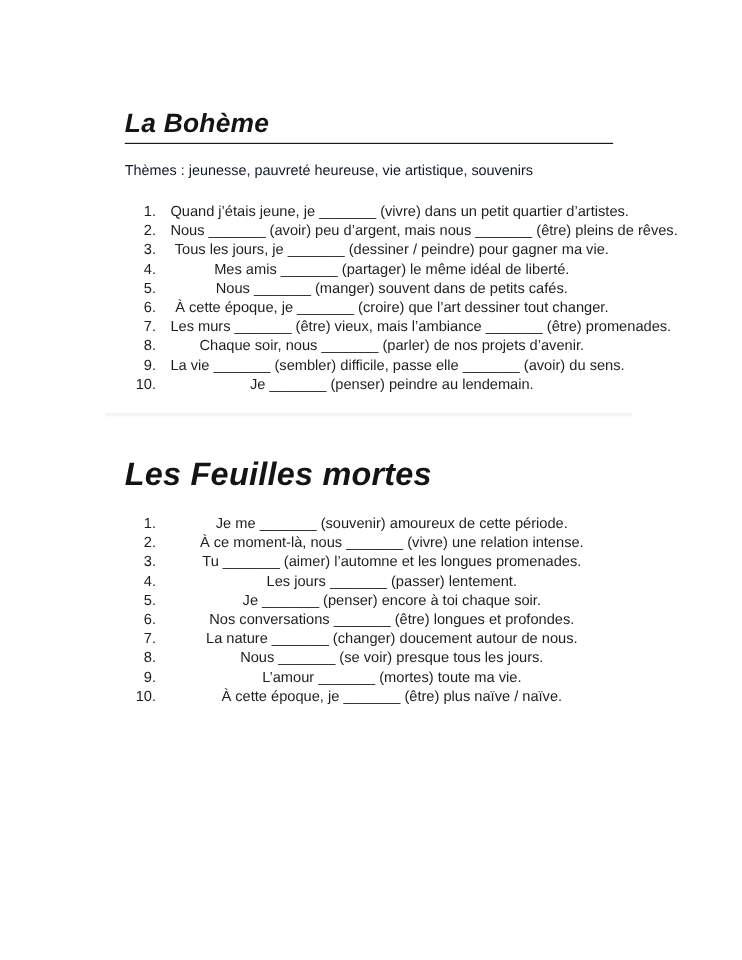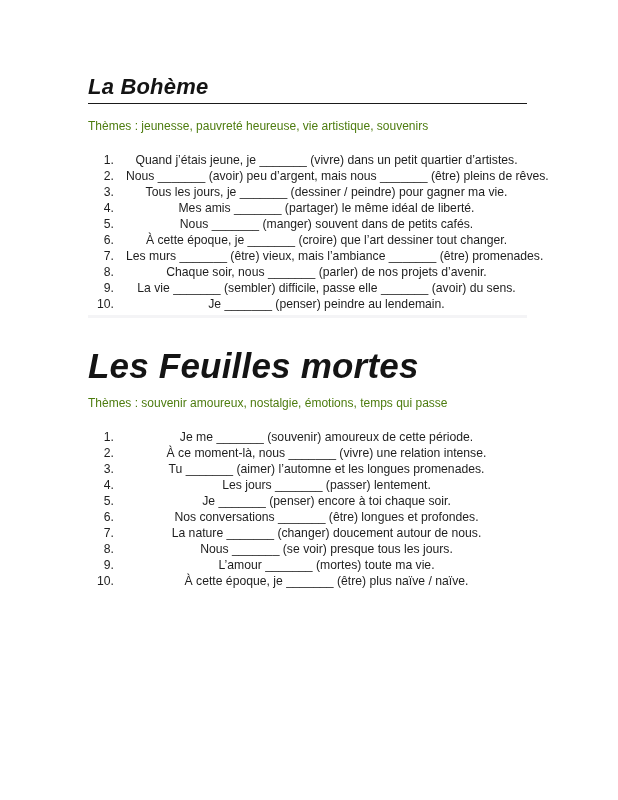--- a/index.html
+++ b/index.html
@@ -10,44 +10,44 @@
     color: #1e1e1e;
     -webkit-font-smoothing: antialiased;
   }
   .page {
     position: relative;
     width: 618px; height: 800px;
     overflow: hidden;
     box-sizing: border-box;
     padding: 75px 91px 0 88px;
   }
-  .section { margin: 0; }
+  .section { margin: 16px; }
   .title {
     margin: 0;
     font-style: italic;
     font-weight: bold;
     color: #141414;
     letter-spacing: 0.2px;
   }
   .title-1 {
     font-size: 22px;
     line-height: 24px;
     padding-bottom: 4px;
     border-bottom: 1.5px solid #1a1a1a;
   }
   .title-2 {
-    font-size: 35px;
+    font-size: 27px;
     line-height: 30px;
     margin-top: 33px;
   }
   .themes {
     margin: 15px 0 0 0;
     font-size: 12px;
     line-height: 15px;
-    color: #4d7c0f;
+    color: #0f172a;
   }
   ol.items {
     list-style: none;
     margin: 18px 0 0 0;
     padding: 0;
     font-size: 12.2px;
   }
   ol.items li {
     display: flex;
     align-items: baseline;
@@ -119,21 +119,20 @@
           <span class="num">10.</span>
           <span class="txt">Je _______ (penser) peindre au lendemain.</span>
         </li>
     </ol>
   </section>
 
   <div class="section-divider"></div>
 
   <section class="section">
     <h1 class="title title-2">Les Feuilles mortes</h1>
-    <p class="themes">Thèmes : souvenir amoureux, nostalgie, émotions, temps qui passe</p>
     <ol class="items">
       <li>
           <span class="num">1.</span>
           <span class="txt">Je me _______ (souvenir) amoureux de cette période.</span>
         </li>
       <li>
           <span class="num">2.</span>
           <span class="txt">À ce moment-là, nous _______ (vivre) une relation intense.</span>
         </li>
       <li>

